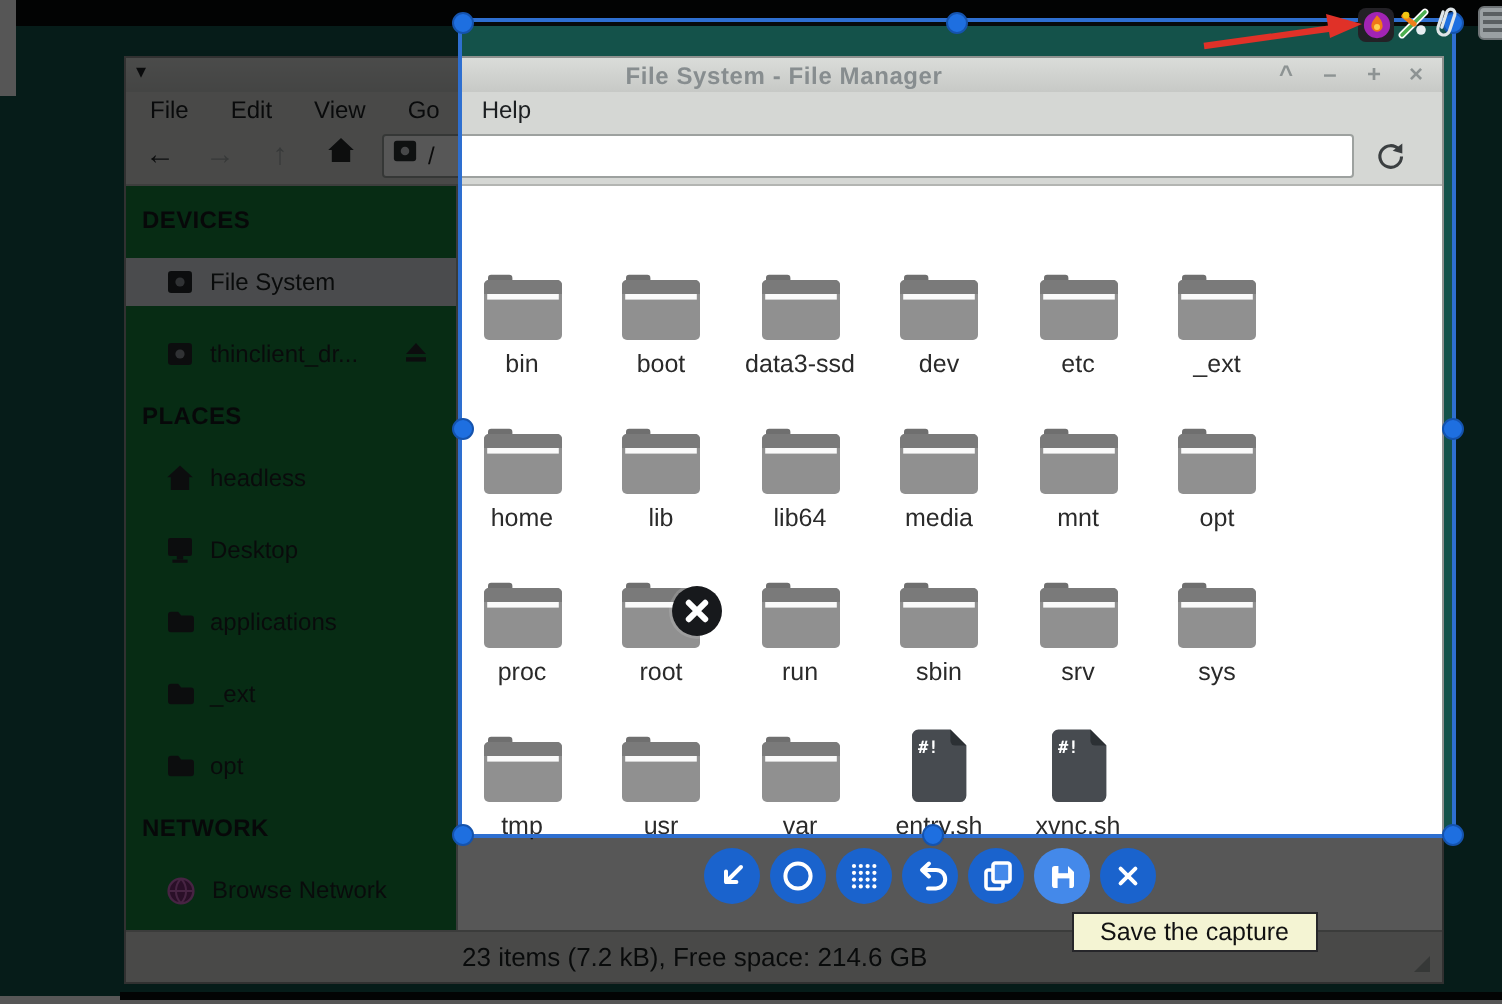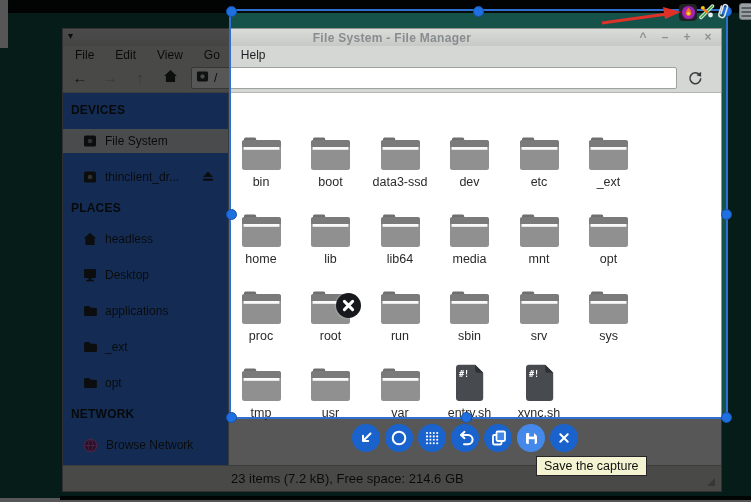--- a/index.html
+++ b/index.html
@@ -22,21 +22,21 @@
   .menu-item { font-size:12px; color:#1c1f21; padding:0 10px; }
   #fm-toolbar { left:0; top:34px; width:658px; height:30px; background:#d5d7d4; border-bottom:1px solid #b3b5b2; display:flex; align-items:center; }
   .nav-btn { width:26px; height:22px; margin-left:4px; text-align:center; font-size:15px; line-height:22px; }
   .nav-btn.enabled { color:#26292b; }
   .nav-btn.disabled { color:#a2a6a6; }
   #pathbar { margin-left:8px; width:486px; height:22px; background:#ffffff; border:1px solid #9da19f; border-radius:2px; display:flex; align-items:center; padding-left:4px; gap:5px; }
   #path-text { font-size:12px; color:#222; }
   #reload-btn { margin-left:4px; width:26px; height:22px; display:flex; align-items:center; justify-content:center; }
 
   
-  #sidebar { left:0; top:64px; width:166px; height:372px; background:#3b82f6; border-right:1px solid #a8aca9; overflow:hidden; }
+  #sidebar { left:0; top:64px; width:166px; height:372px; background:#15803d; border-right:1px solid #a8aca9; overflow:hidden; }
   .side-header { font-size:12px; font-weight:bold; color:#16191b; margin:10px 0 4px 8px; letter-spacing:.2px; }
   .side-item { display:flex; align-items:center; gap:8px; height:24px; padding-left:20px; position:relative; font-size:12px; color:#1d2022; margin:12px 0; }
   .side-item.selected { background:#d9dde0; }
   .side-item .eject { position:absolute; right:14px; top:6px; }
 
   
   #filepane { left:166px; top:64px; width:492px; height:372px; background:#ffffff; }
   .file-cell { position:absolute; width:66px; text-align:center; }
   .file-cell .icon-wrap { height:40px; display:flex; align-items:flex-end; justify-content:center; position:relative; }
   .file-label { margin-top:4px; font-size:12.5px; color:#2a2a2a; }
@@ -55,21 +55,21 @@
   #dim-bottom { left:0; top:417px; width:751px; height:85px; }
 
   
   #sel-border { left:229px; top:9px; width:499px; height:410px; border:2px solid #2e6fd0; z-index:11; }
   .handle { width:11px; height:11px; border-radius:50%; background:#1e6fe0; border:1px solid #1553ad; z-index:12; }
 
   
   .cap-btn { width:28px; height:28px; border-radius:50%; display:flex; align-items:center; justify-content:center; z-index:13; top:424px; }
   .cap-btn.normal { background:#1a63cd; }
   .cap-btn.active { background:#4489ea; }
-  #tooltip { left:536px; top:456px; z-index:14; background:#f4f4d3; border:1px solid #26262a; font-size:12.5px; color:#111; padding:2px 7px; white-space:nowrap; }
+  #tooltip { left:536px; top:456px; z-index:14; background:#f4f4d3; border:1px solid #26262a; font-size:12.5px; color:#111; padding:2px 13px; white-space:nowrap; }
 
   
   .tray { z-index:15; }
   #tray-purple { left:679px; top:4px; width:18px; height:17px; background:#232126; border-radius:4px; display:flex; align-items:center; justify-content:center; }
   #tray-color { left:699px; top:4px; width:16px; height:16px; }
   #tray-clip { left:716px; top:2px; width:13px; height:18px; }
   #tray-partial { left:739px; top:3px; width:16px; height:17px; background:#9aa0a3; border-radius:3px; border:1.5px solid #6f7477; }
   #red-arrow { left:599px; top:7px; z-index:16; }
   #corner-white { left:0; top:0; width:8px; height:48px; background:#fdfdfd; }
   #bottom-white { left:0; top:500px; width:751px; height:2px; background:#fdfdfd; }

